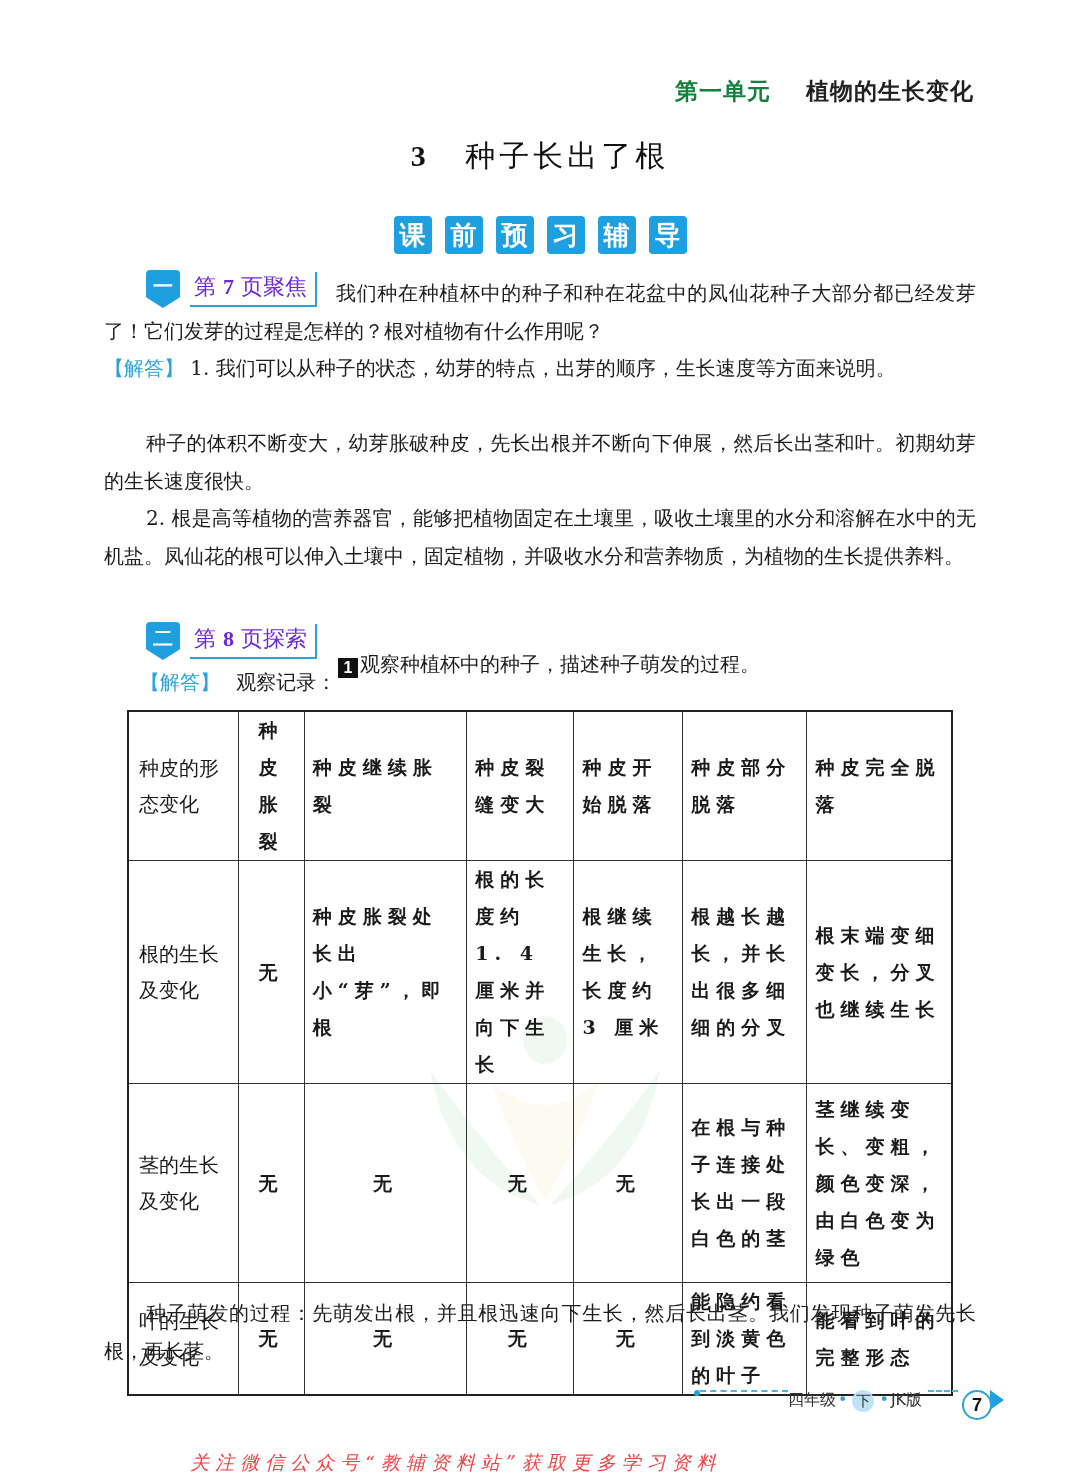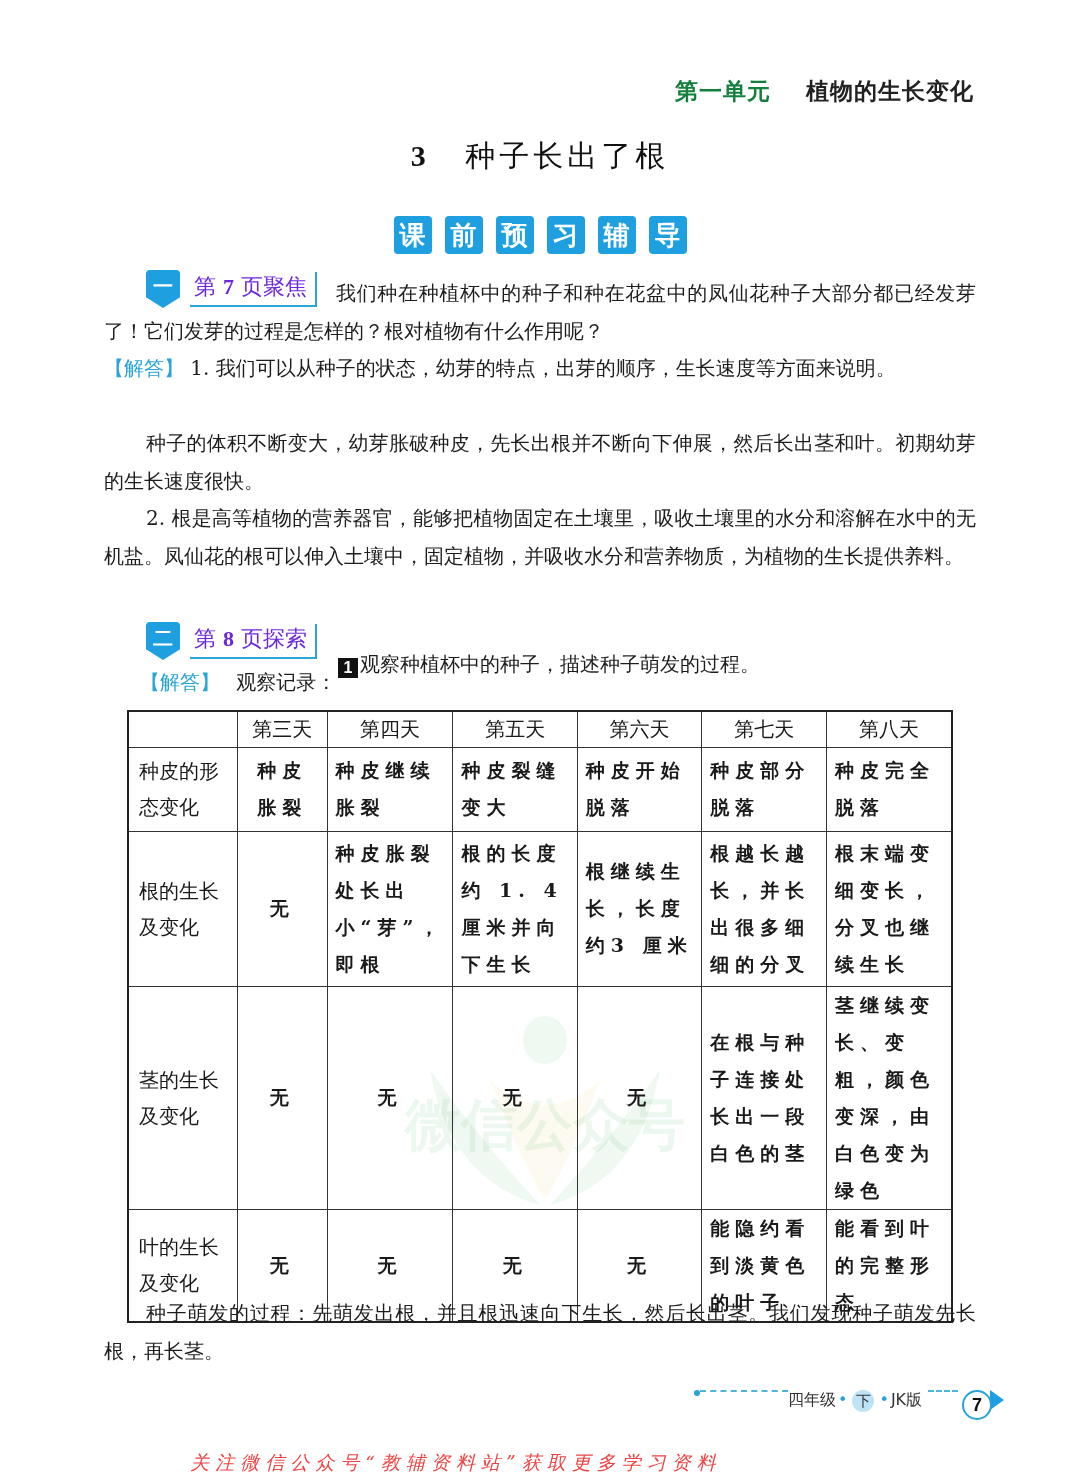--- a/index.html
+++ b/index.html
@@ -68,21 +68,20 @@
   <div class="tile">导</div>
 </div>
 
 <svg class="logo-bg" viewBox="0 0 250 200">
   <ellipse cx="125" cy="30" rx="22" ry="24" fill="rgba(96,190,120,0.10)"></ellipse>
   <path d="M10 60 Q30 170 120 195 Q60 130 10 60 Z" fill="rgba(96,190,120,0.10)"></path>
   <path d="M240 60 Q220 170 130 195 Q190 130 240 60 Z" fill="rgba(96,190,120,0.10)"></path>
   <path d="M70 70 Q125 120 180 70 Q150 150 125 190 Q100 150 70 70 Z" fill="rgba(240,220,120,0.10)"></path>
 </svg>
 <div class="watermark">
-  <div>微信公众号</div>
 </div>
 
 <div class="sec-label" style="top:270px; left:146px;">
   <div class="shield">一</div>
   <div class="sec-name">
     <span>第</span>
     <b>7</b>
     <span>页聚焦</span>
   </div>
 </div>
@@ -110,29 +109,20 @@
   <span class="boxnum">1</span><span>观察种植杯中的种子，描述种子萌发的过程。</span>
 </div>
 
 <div class="p" style="top:664px; left:140px;">
   <span class="answer-tag">【解答】</span>
   <span style="margin-left:10px;">观察记录：</span>
 </div>
 
 <table class="obs">
   <tbody>
-      <tr>
-    <th style="width:110px;"></th>
-    <th style="width:90px;">第三天</th>
-    <th style="width:125px;">第四天</th>
-    <th style="width:125px;">第五天</th>
-    <th style="width:125px;">第六天</th>
-    <th style="width:125px;">第七天</th>
-    <th style="width:126px;">第八天</th>
-  </tr>
   <tr style="height:84px;">
     <td class="rowhead">种皮的形态变化</td>
     <td class="cell" style="text-align:center; padding:0 14px;">种皮胀裂</td>
     <td class="cell">种皮继续胀裂</td>
     <td class="cell">种皮裂缝变大</td>
     <td class="cell">种皮开始脱落</td>
     <td class="cell">种皮部分脱落</td>
     <td class="cell">种皮完全脱落</td>
   </tr>
   <tr style="height:155px;">

